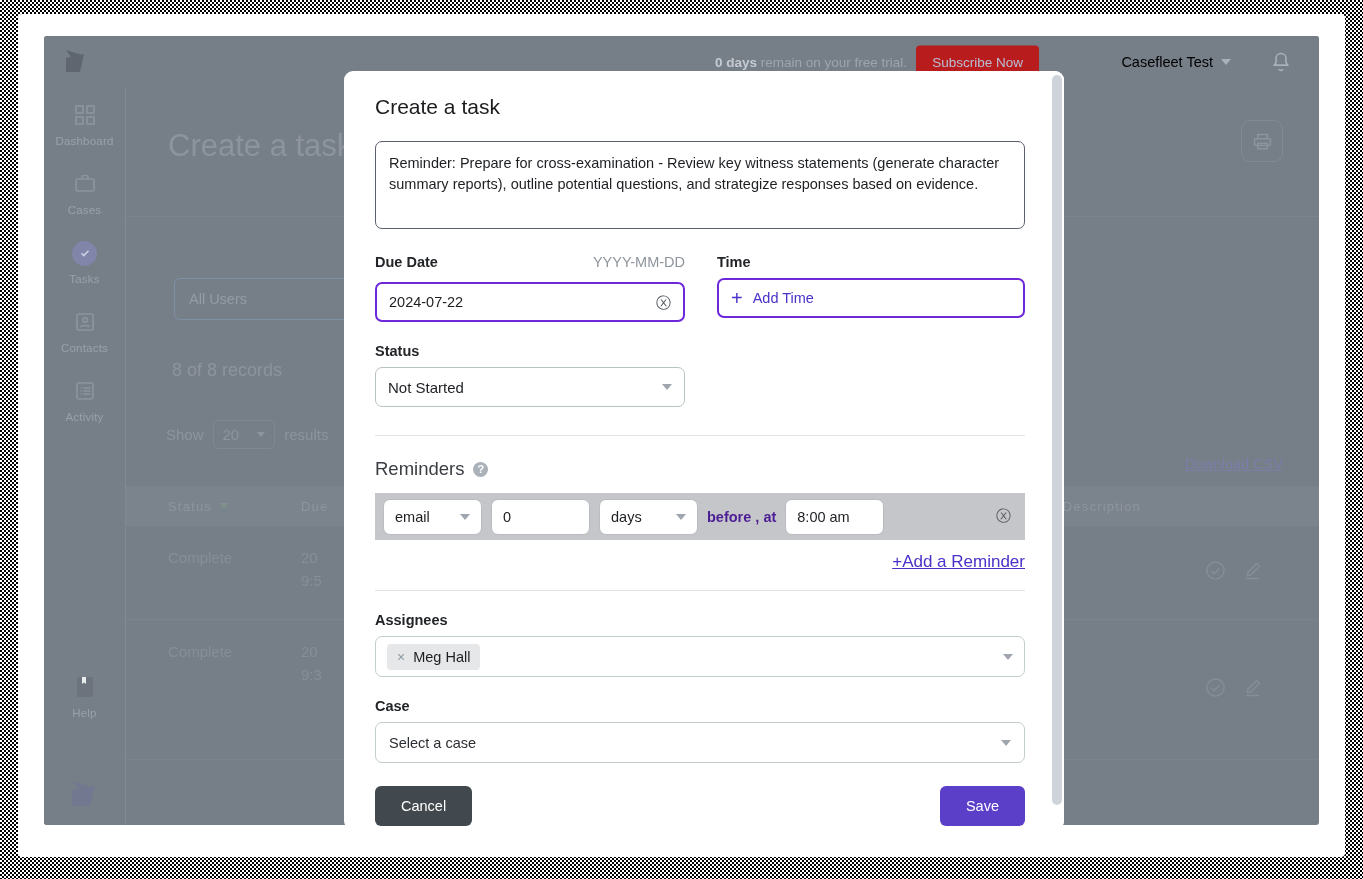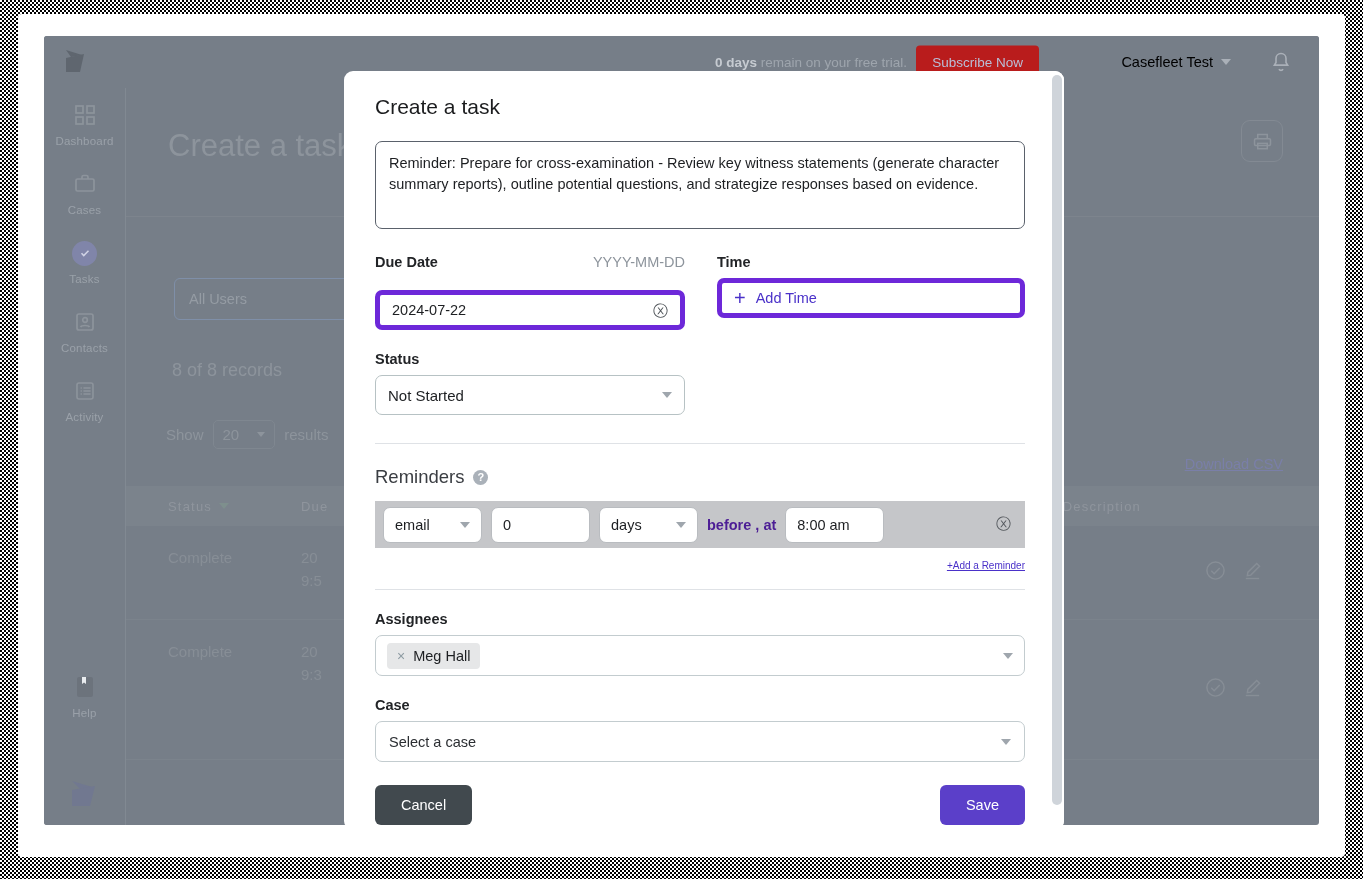--- a/index.html
+++ b/index.html
@@ -154,21 +154,21 @@
     color: #1d1f22; font-family: "Liberation Sans", sans-serif;
     outline: none; overflow: hidden;
   }
 
   .row-2 { display: flex; gap: 32px; margin-top: 21px; }
   .col-due { width: 310px; }
   .col-time { width: 308px; }
   .label-line { display: flex; align-items: baseline; }
   .hint { margin-left: auto; font-size: 14.5px; color: #8d949c; font-weight: normal; }
   .input-box {
-    height: 40px; border: 5px solid #6d28d9; border-radius: 7px;
+    height: 40px; border: 2px solid #6d28d9; border-radius: 7px;
     display: flex; align-items: center; padding: 0 12px;
     font-size: 14.5px; color: #1d1f22; background: #fff; cursor: text;
   }
   .clear-x { margin-left: auto; font-size: 15px; color: #4c5156; cursor: pointer; line-height: 1; }
   .add-time { color: #4a31c9; display: flex; align-items: center; gap: 10px; cursor: pointer; }
   .plus { font-size: 20px; line-height: 1; color: #4a31c9; }
 
   .col-status { width: 310px; margin-top: 21px; }
   .select-box {
     height: 40px; border: 1px solid #b7c2c4; border-radius: 7px;
@@ -199,21 +199,21 @@
   .rsel.w-type { width: 99px; }
   .rsel.w-num  { width: 99px; }
   .rsel.w-unit { width: 99px; }
   .rsel.w-time { width: 99px; }
   .rsel .sel-caret { margin-left: auto; }
   .rtext { font-size: 14.5px; color: #4c1d95; font-weight: bold; white-space: nowrap; }
   .rdel { margin-left: auto; font-size: 15px; color: #54585d; cursor: pointer; padding-right: 6px; }
 
   .add-reminder {
     width: 650px; text-align: right; margin-top: 12px;
-    font-size: 10px; color: #4a31c9; text-decoration: underline; cursor: pointer;
+    font-size: 17px; color: #4a31c9; text-decoration: underline; cursor: pointer;
   }
 
   .assignees-box {
     width: 650px; min-height: 41px; border: 1px solid #c3cccf; border-radius: 7px;
     display: flex; align-items: center; padding: 0 11px; background: #fff; cursor: pointer;
   }
   .chip {
     background: #e6e7e8; border-radius: 4px; padding: 5px 10px;
     font-size: 14.5px; color: #1d1f22; display: flex; align-items: center; gap: 8px;
   }
@@ -458,21 +458,21 @@
       <div class="modal-scroll">
         <div class="modal-body">
 
           <div class="modal-title">Create a task</div>
 
           <textarea class="task-input" style="">Reminder: Prepare for cross-examination - Review key witness statements (generate character summary reports), outline potential questions, and strategize responses based on evidence.</textarea>
 
           <div class="row-2">
             <div class="col-due">
               <div class="label-line">
-                <span class="field-label" style="margin-bottom:20px;">Due Date</span>
+                <span class="field-label" style="margin-bottom:12px;">Due Date</span>
                 <span class="hint">YYYY-MM-DD</span>
               </div>
               <div class="input-box">
                 <span>2024-07-22</span>
                 <span class="clear-x">ⓧ</span>
               </div>
             </div>
             <div class="col-time">
               <div class="field-label">Time</div>
               <div class="input-box add-time">

